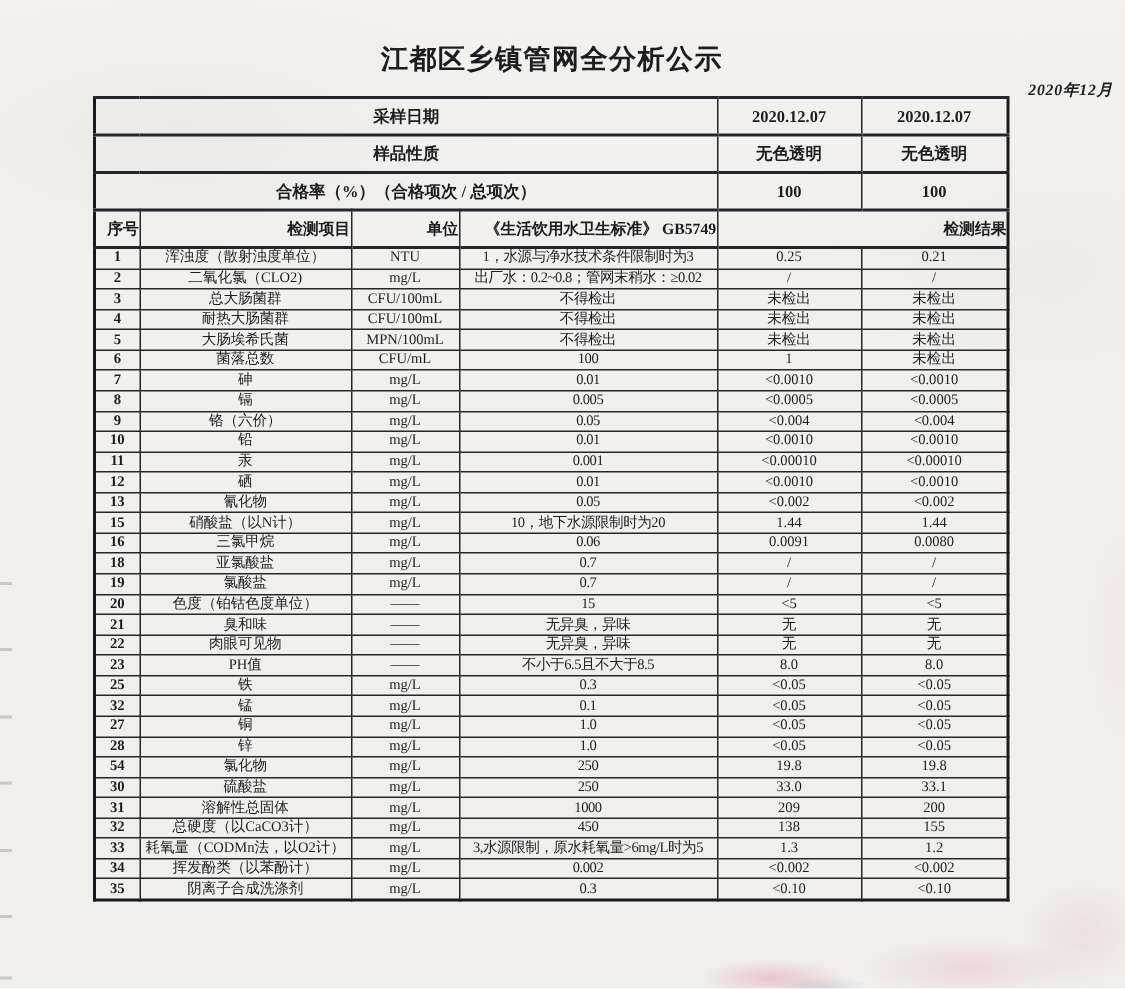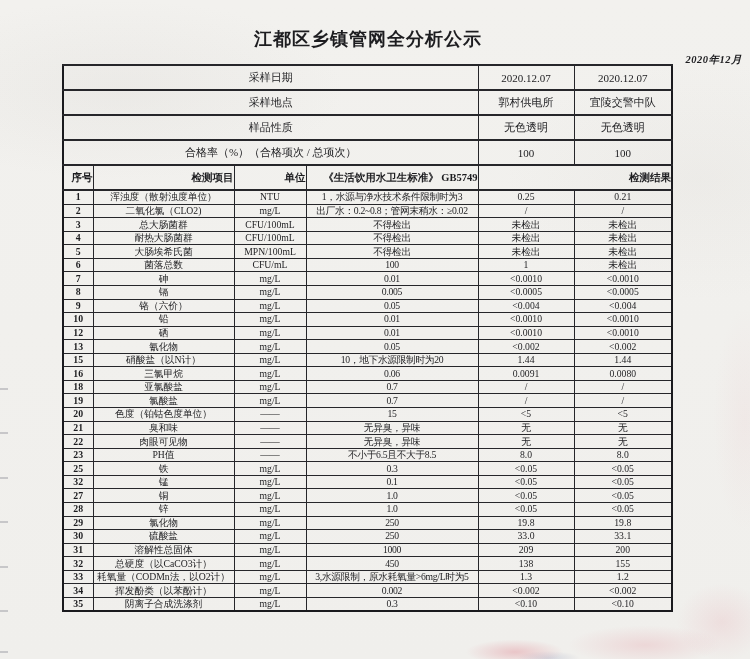--- a/index.html
+++ b/index.html
@@ -27,21 +27,21 @@
   }
   table.main{
     position:absolute;left:62px;top:64px;width:609px;
     border-collapse:collapse;table-layout:fixed;
   }
   table.main{border:2.5px solid #1a1a1e;}
   table.main td,table.main th{
     border:1px solid #26262a;padding:0;text-align:center;vertical-align:middle;
     overflow:hidden;white-space:nowrap;
   }
-  tr.info td{height:23px;font-size:11px;font-weight:400;border-top-width:2px;border-bottom-width:2px;}
+  tr.info td{height:23px;font-size:11px;font-weight:700;border-top-width:2px;border-bottom-width:2px;}
   tr.colhead td{height:23px;font-size:10.5px;font-weight:700;border-bottom-width:2px;text-align:right;}
   tr.datarow td{height:12.57px;font-size:9.7px;line-height:1;}
   td.cell-item{text-align:left;padding-left:3px;}
   td.cell-standard{font-size:9.4px;letter-spacing:-0.3px;}
   tr.datarow td.cell-no{font-weight:700;font-size:9.8px;}
   .margin-mark{position:absolute;left:0;width:8px;height:2px;background:rgba(105,105,118,0.30);}
   .m1{top:388px;} .m2{top:432px;} .m3{top:477px;} .m4{top:521px;} .m5{top:566px;} .m6{top:610px;} .m7{top:651px;}
 </style>
 </head>
 <body>
@@ -59,25 +59,20 @@
         <col style="width:96px">
         <col style="width:98px">
     </colgroup>
     <tbody id="info-body">
   <tr class="info">
     <td colspan="4" class="cell-info-label">采样日期</td>
     <td>2020.12.07</td>
     <td>2020.12.07</td>
   </tr>
 
-  <tr class="info">
-    <td colspan="4" class="cell-info-label">采样地点</td>
-    <td>郭村供电所</td>
-    <td>宜陵交警中队</td>
-  </tr>
 
   <tr class="info">
     <td colspan="4" class="cell-info-label">样品性质</td>
     <td>无色透明</td>
     <td>无色透明</td>
   </tr>
 
   <tr class="info">
     <td colspan="4" class="cell-info-label">合格率（%）（合格项次 / 总项次）</td>
     <td>100</td>
@@ -177,20 +172,28 @@
 
   <tr class="datarow">
     <td class="cell-no">10</td>
     <td class="cell-item">铅</td>
     <td class="cell-unit">mg/L</td>
     <td class="cell-standard">0.01</td>
     <td class="cell-r1">&lt;0.0010</td>
     <td class="cell-r2">&lt;0.0010</td>
   </tr>
 
+  <tr class="datarow">
+    <td class="cell-no">11</td>
+    <td class="cell-item">汞</td>
+    <td class="cell-unit">mg/L</td>
+    <td class="cell-standard">0.001</td>
+    <td class="cell-r1">&lt;0.00010</td>
+    <td class="cell-r2">&lt;0.00010</td>
+  </tr>
 
   <tr class="datarow">
     <td class="cell-no">12</td>
     <td class="cell-item">硒</td>
     <td class="cell-unit">mg/L</td>
     <td class="cell-standard">0.01</td>
     <td class="cell-r1">&lt;0.0010</td>
     <td class="cell-r2">&lt;0.0010</td>
   </tr>
 
@@ -308,21 +311,21 @@
   <tr class="datarow">
     <td class="cell-no">28</td>
     <td class="cell-item">锌</td>
     <td class="cell-unit">mg/L</td>
     <td class="cell-standard">1.0</td>
     <td class="cell-r1">&lt;0.05</td>
     <td class="cell-r2">&lt;0.05</td>
   </tr>
 
   <tr class="datarow">
-    <td class="cell-no">29</td>
+    <td class="cell-no">54</td>
     <td class="cell-item">氯化物</td>
     <td class="cell-unit">mg/L</td>
     <td class="cell-standard">250</td>
     <td class="cell-r1">19.8</td>
     <td class="cell-r2">19.8</td>
   </tr>
 
   <tr class="datarow">
     <td class="cell-no">30</td>
     <td class="cell-item">硫酸盐</td>

